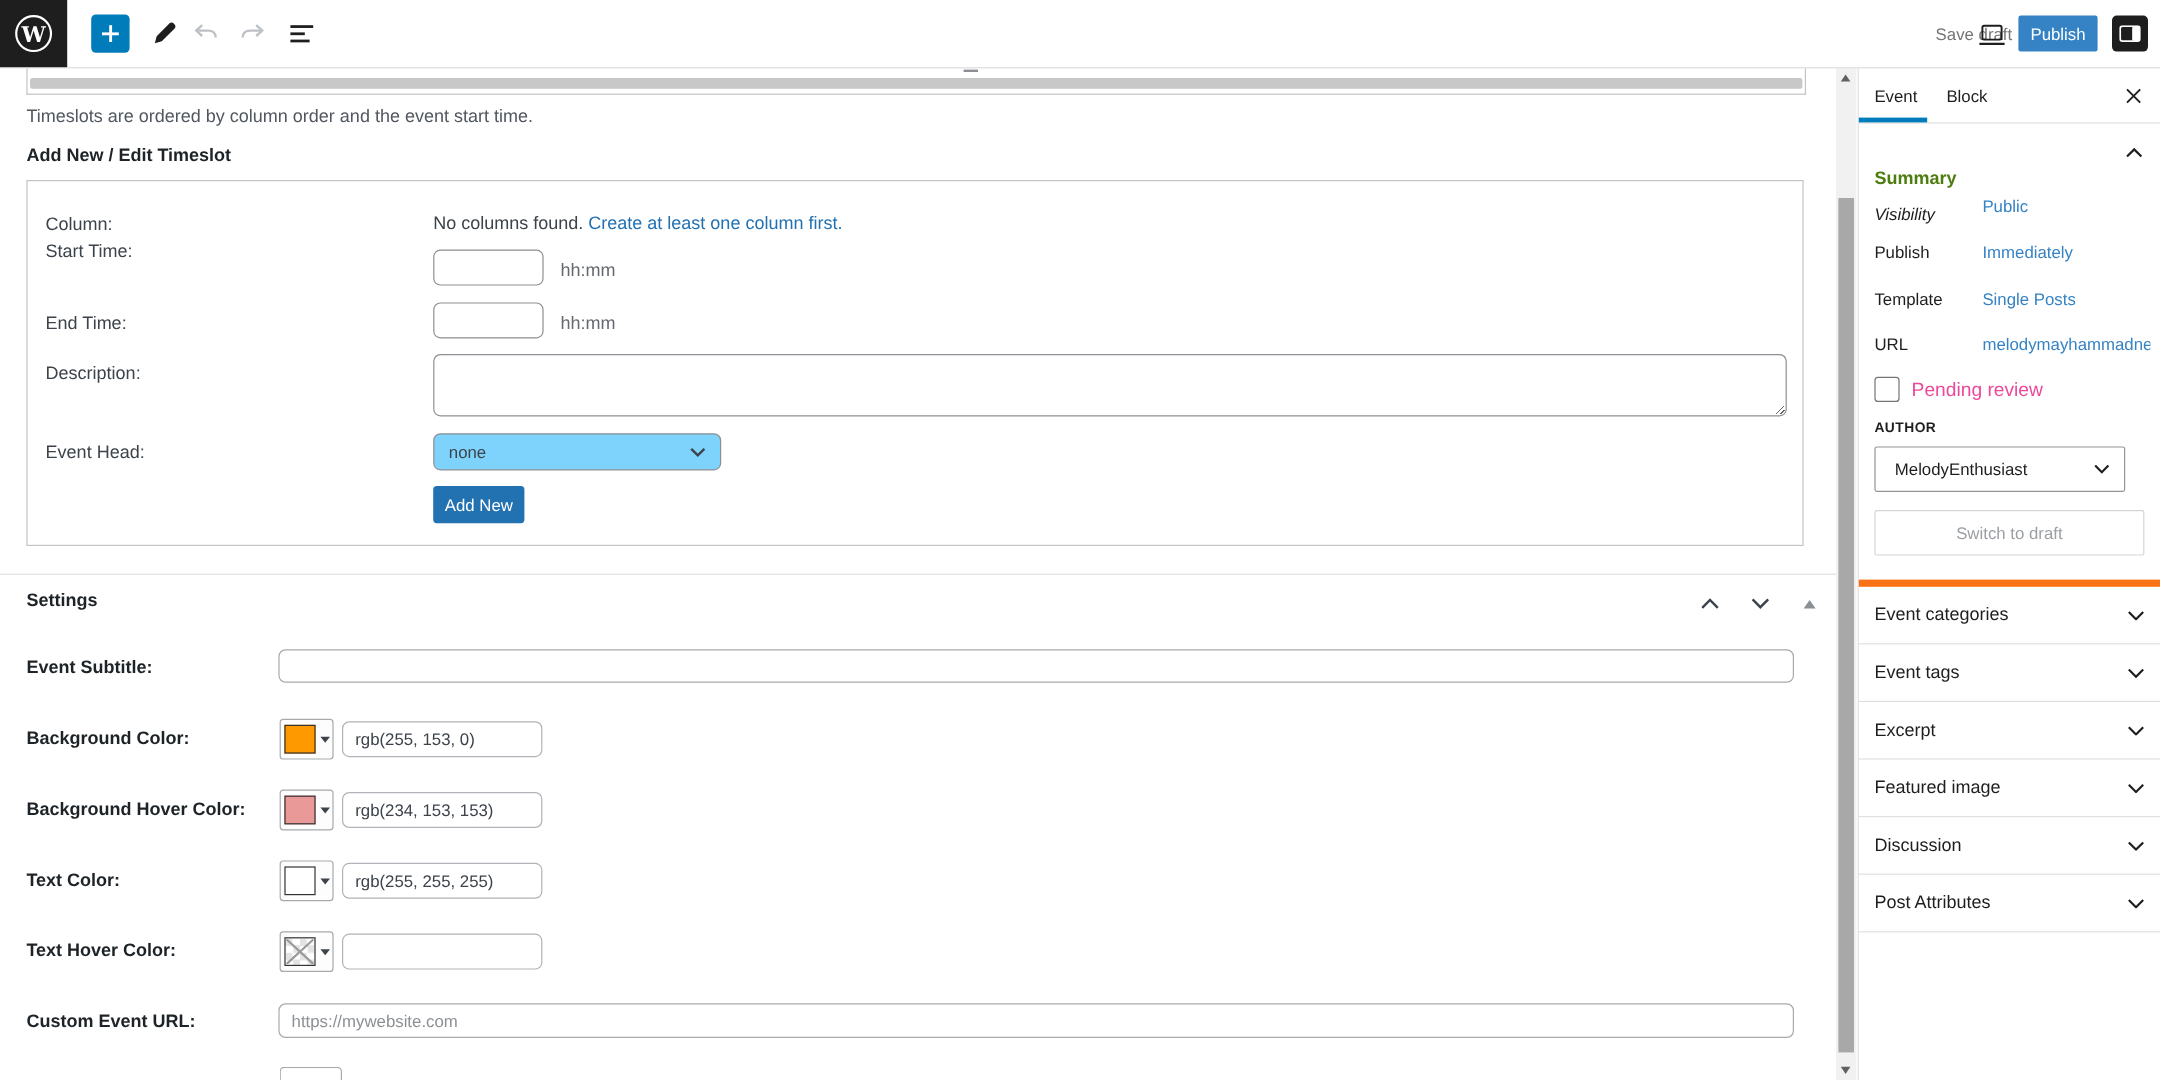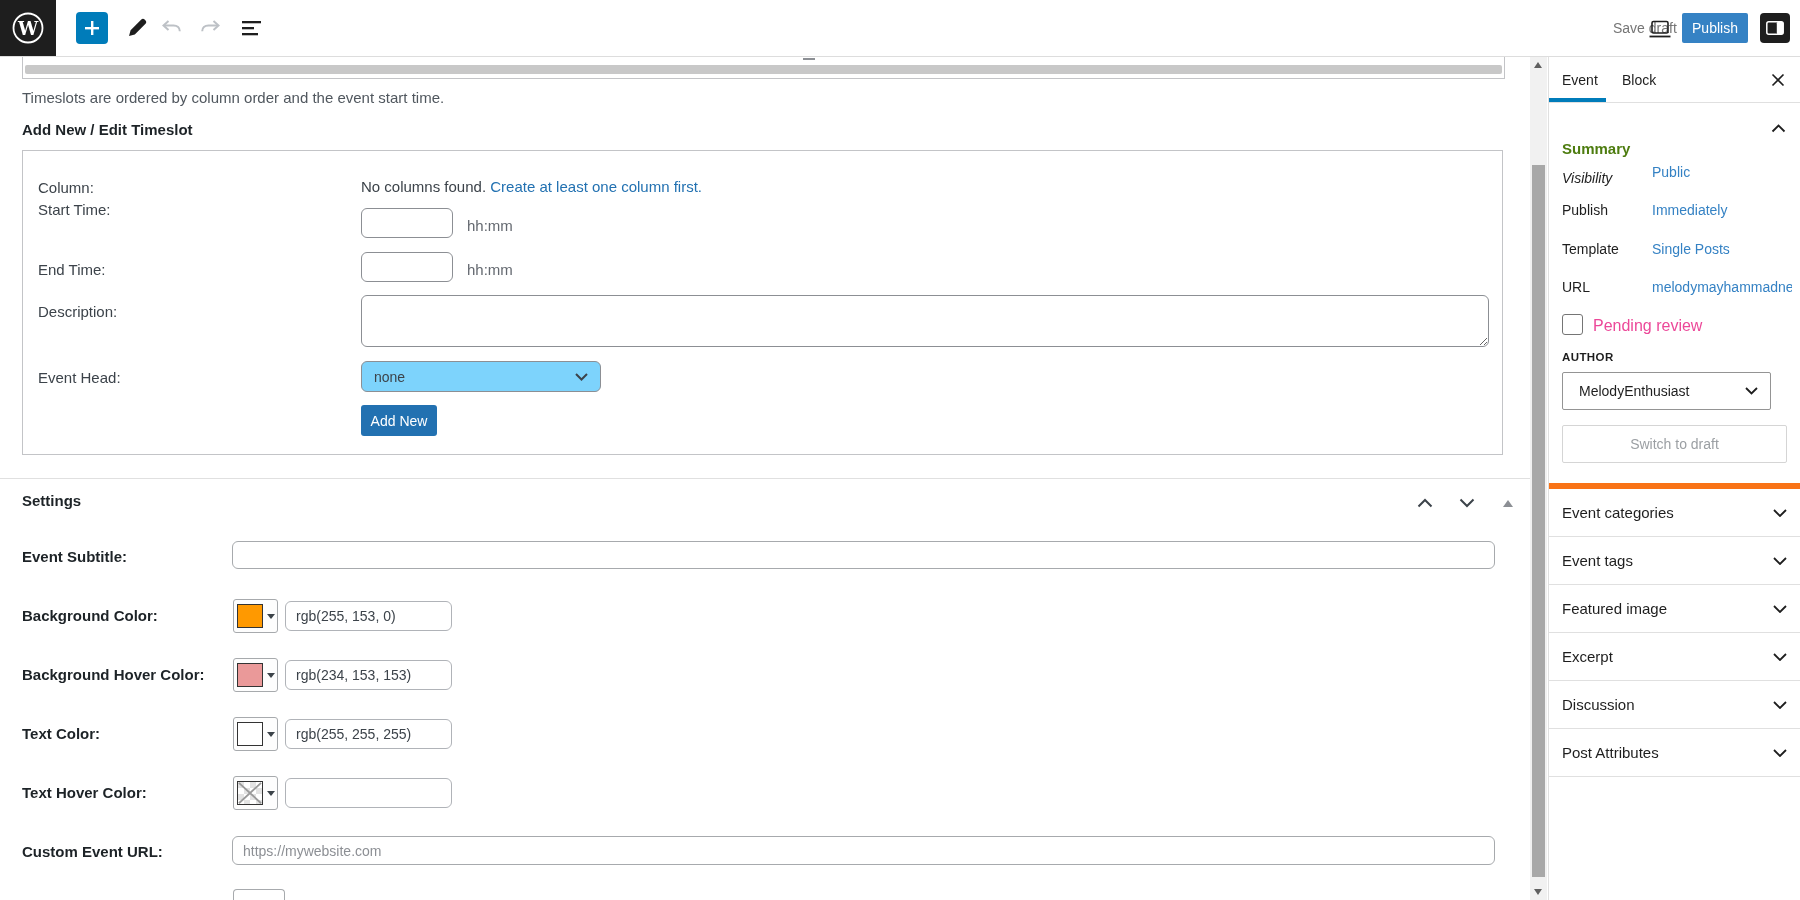--- a/index.html
+++ b/index.html
@@ -306,32 +306,32 @@
             <path d="M1 1l6 6 6-6" fill="none" stroke="#1e1e1e" stroke-width="1.8"></path>
           </svg>
     </div>
     <div class="panel-row">
       <span>Event tags</span>
       <svg width="14" height="8" viewBox="0 0 14 8">
             <path d="M1 1l6 6 6-6" fill="none" stroke="#1e1e1e" stroke-width="1.8"></path>
           </svg>
     </div>
     <div class="panel-row">
+      <span>Excerpt</span>
+      <svg width="14" height="8" viewBox="0 0 14 8">
+            <path d="M1 1l6 6 6-6" fill="none" stroke="#1e1e1e" stroke-width="1.8"></path>
+          </svg>
+    </div>
+    <div class="panel-row">
       <span>Featured image</span>
       <svg width="14" height="8" viewBox="0 0 14 8">
             <path d="M1 1l6 6 6-6" fill="none" stroke="#1e1e1e" stroke-width="1.8"></path>
           </svg>
     </div>
     <div class="panel-row">
-      <span>Excerpt</span>
-      <svg width="14" height="8" viewBox="0 0 14 8">
-            <path d="M1 1l6 6 6-6" fill="none" stroke="#1e1e1e" stroke-width="1.8"></path>
-          </svg>
-    </div>
-    <div class="panel-row">
       <span>Discussion</span>
       <svg width="14" height="8" viewBox="0 0 14 8">
             <path d="M1 1l6 6 6-6" fill="none" stroke="#1e1e1e" stroke-width="1.8"></path>
           </svg>
     </div>
     <div class="panel-row">
       <span>Post Attributes</span>
       <svg width="14" height="8" viewBox="0 0 14 8">
             <path d="M1 1l6 6 6-6" fill="none" stroke="#1e1e1e" stroke-width="1.8"></path>
           </svg>

